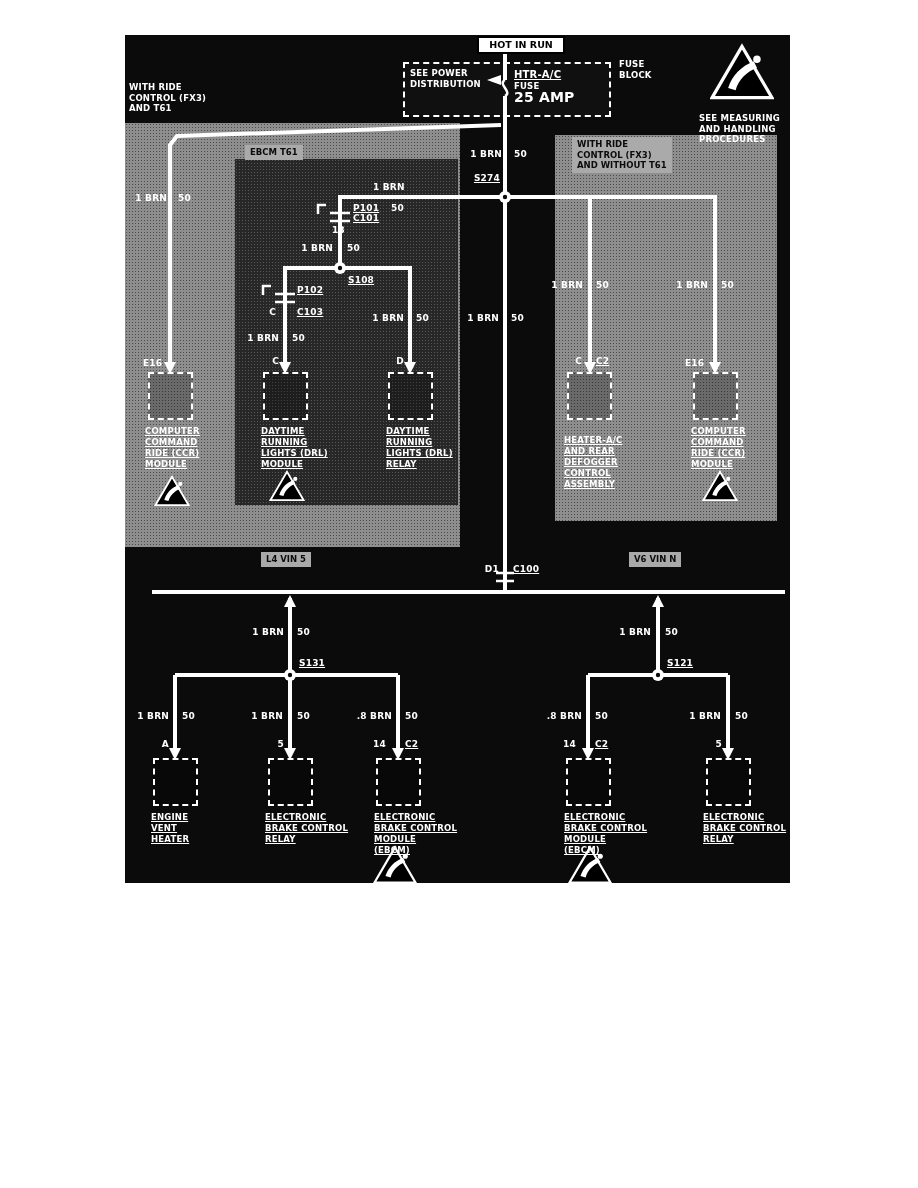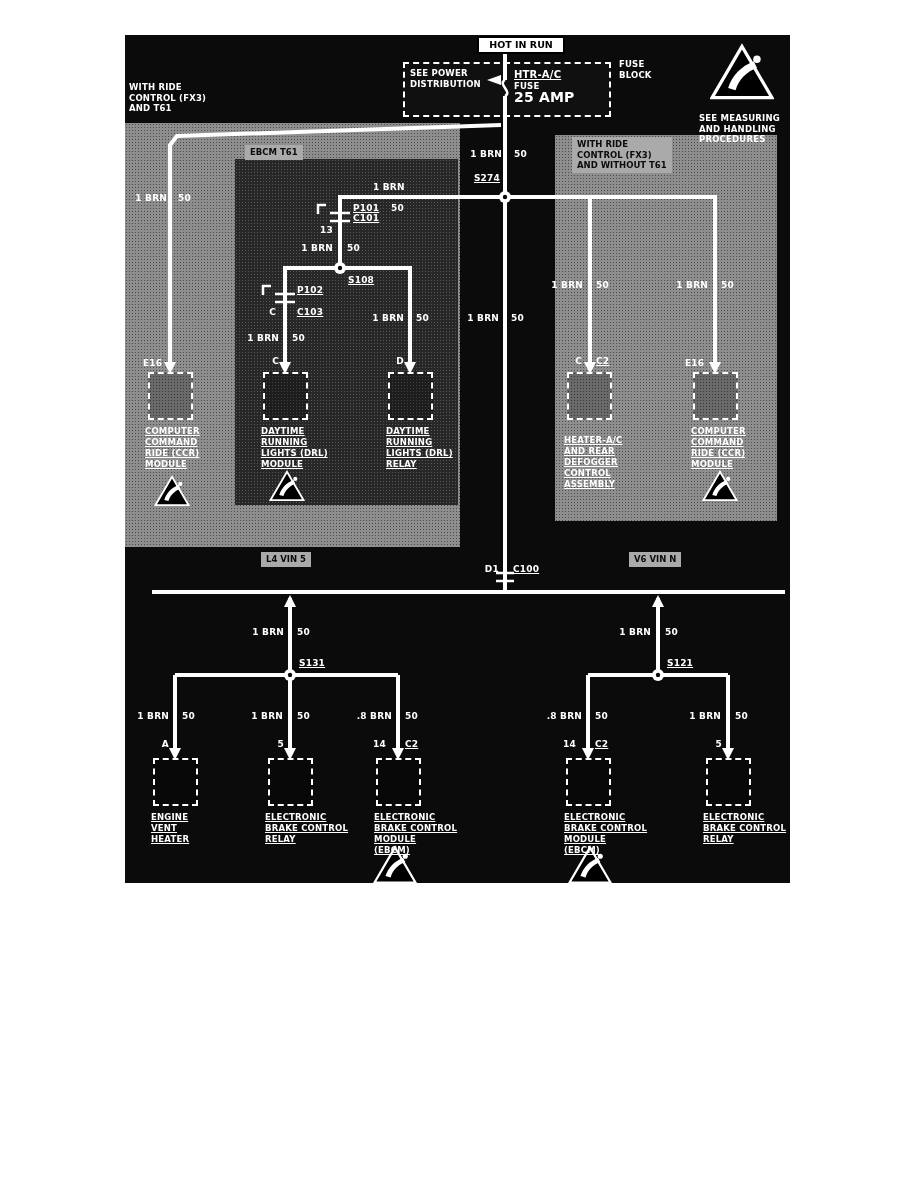--- a/index.html
+++ b/index.html
@@ -133,21 +133,21 @@
 CONTROL (FX3)
 AND WITHOUT T61</div>
 
   <span class="lbl ra" style="left:341px; top:114px; width:36px;">1 BRN</span>
   <span class="lbl" style="left:389px; top:114px;">50</span>
   <span class="lbl ra u" style="left:337px; top:138px; width:38px;">S274</span>
 
   <span class="lbl" style="left:248px; top:147px;">1 BRN</span>
   <span class="lbl u" style="left:228px; top:168px;">P101</span>
   <span class="lbl" style="left:266px; top:168px;">50</span>
-  <span class="lbl ra" style="left:188px; top:190px; width:20px;">13</span>
+  <span class="lbl ra" style="left:200px; top:190px; width:20px;">13</span>
   <span class="lbl u" style="left:228px; top:178px;">C101</span>
   <span class="lbl ra" style="left:170px; top:208px; width:38px;">1 BRN</span>
   <span class="lbl" style="left:222px; top:208px;">50</span>
   <span class="lbl u" style="left:223px; top:240px;">S108</span>
 
   <span class="lbl u" style="left:172px; top:250px;">P102</span>
   <span class="lbl ra" style="left:131px; top:272px; width:20px;">C</span>
   <span class="lbl u" style="left:172px; top:272px;">C103</span>
   <span class="lbl ra" style="left:118px; top:298px; width:36px;">1 BRN</span>
   <span class="lbl" style="left:167px; top:298px;">50</span>

